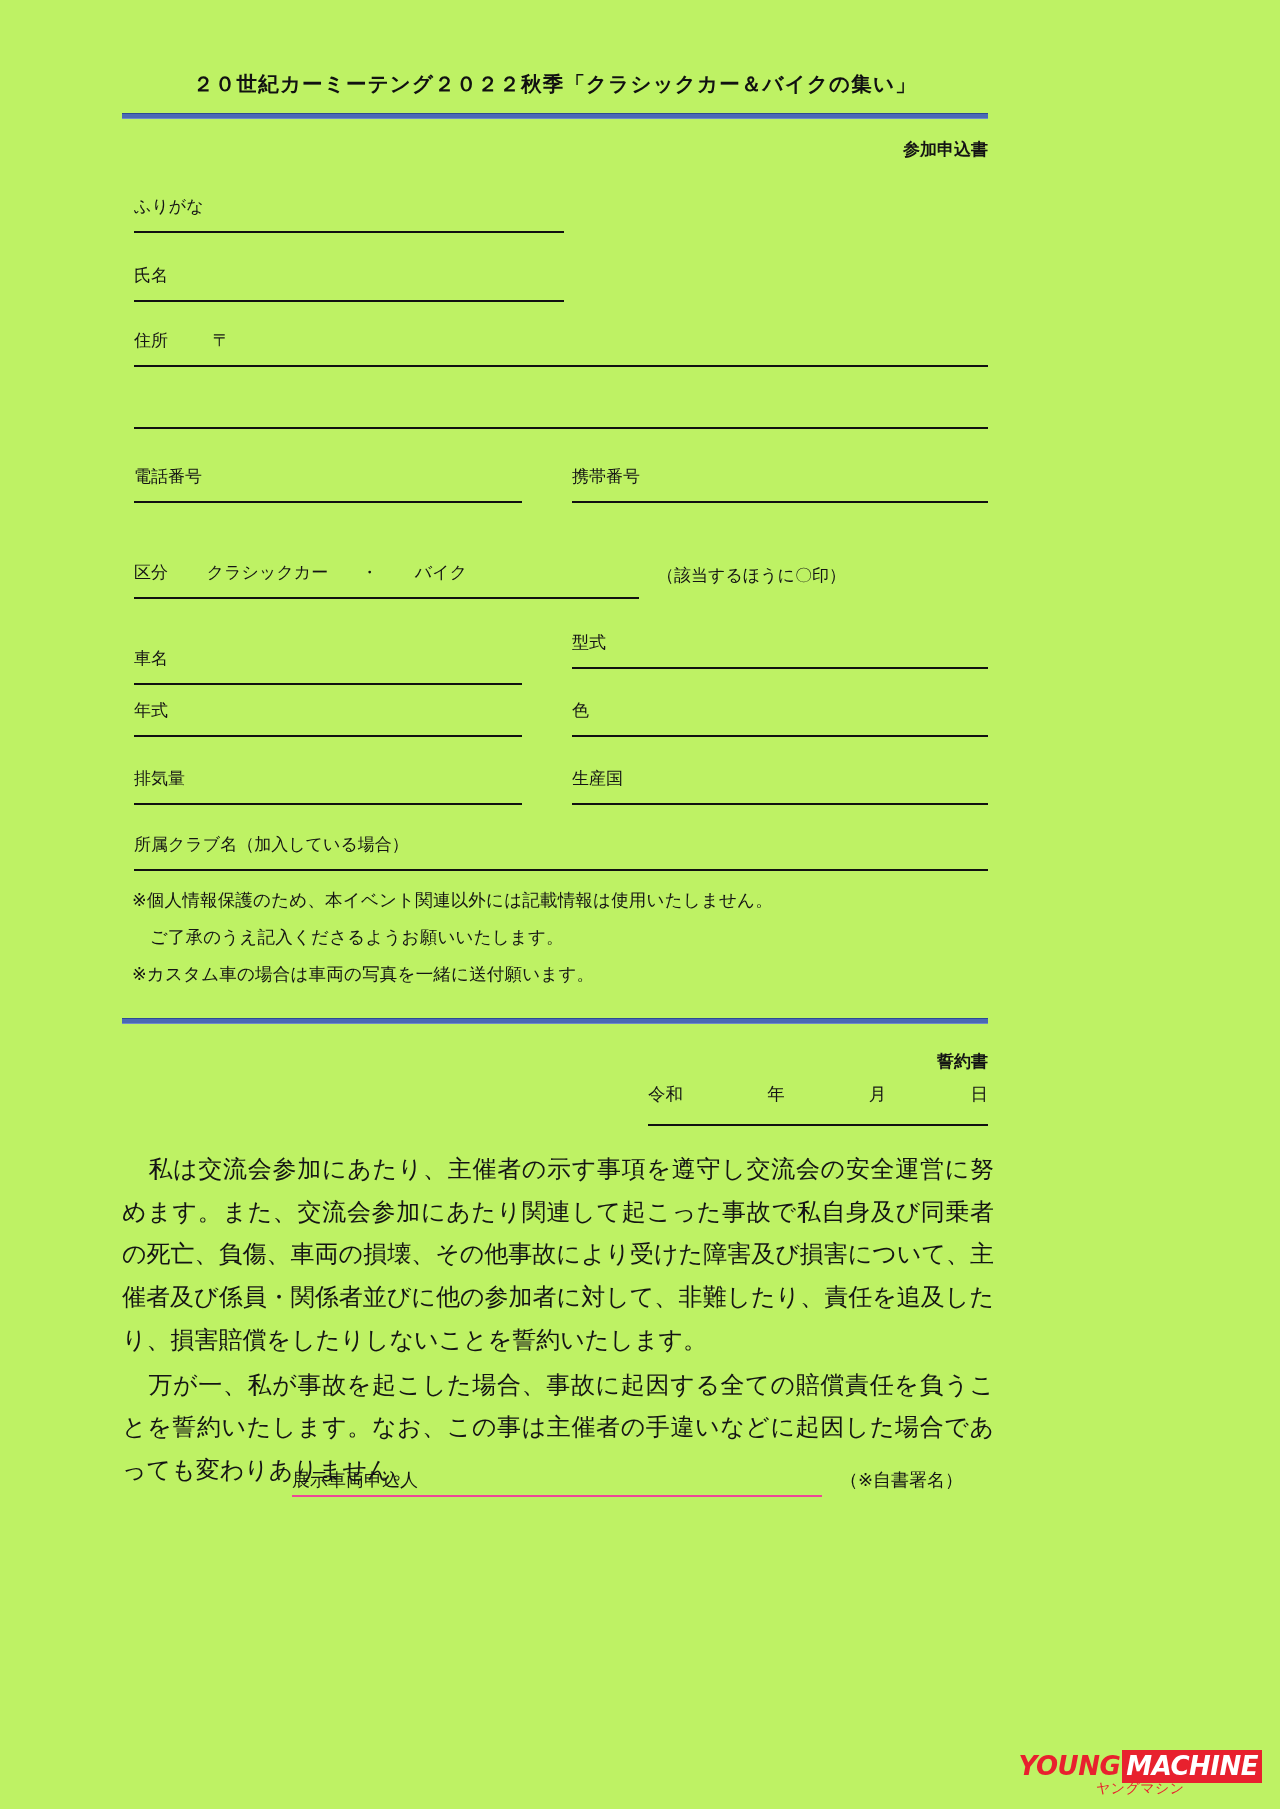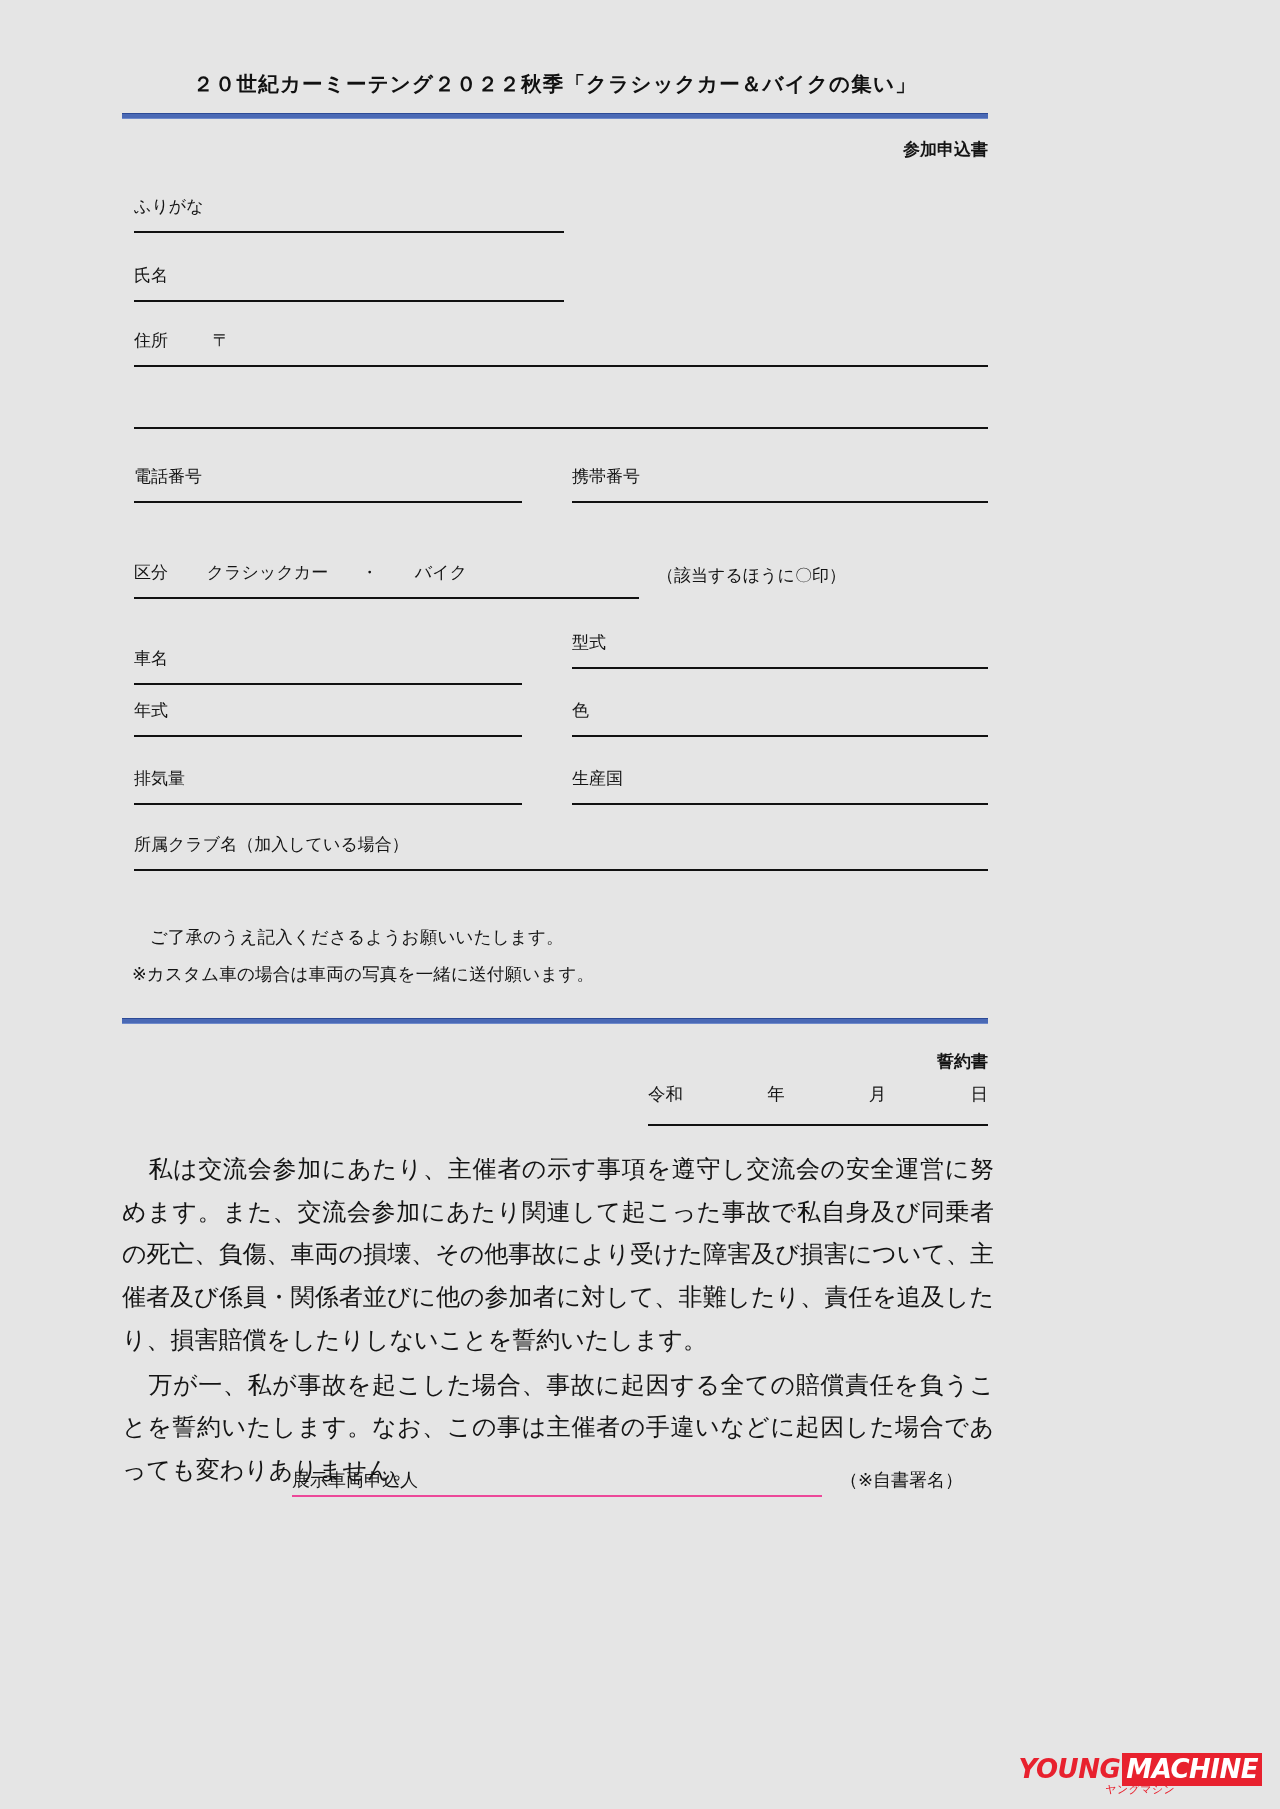--- a/index.html
+++ b/index.html
@@ -13,21 +13,21 @@
     position: relative;
     font-family: "Liberation Serif", "DejaVu Serif", serif;
     color: #1a1a1a;
     overflow: hidden;
   }
   .page {
     position: absolute;
     left: 0; top: 0;
     width: 1280px;
     height: 1809px;
-    background: #e5e5e5;
+    background: #bef264;
   }
 
   
   .title-row {
     position: absolute;
     left: 122px;
     top: 70px;
     width: 866px;
     text-align: center;
   }
@@ -175,21 +175,21 @@
     letter-spacing: -0.5px;
   }
   .logo-main .mach {
     background: #e8212e;
     color: #ffffff;
     padding: 1px 4px 2px 4px;
     margin-left: 2px;
   }
   .logo-sub {
     font-family: "DejaVu Sans", "Liberation Sans", sans-serif;
-    font-size: 11px;
+    font-size: 14px;
     color: #e8212e;
     letter-spacing: 0.4px;
     margin-top: 2px;
   }
 </style>
 </head>
 <body>
 
 <div class="page">
 
@@ -252,20 +252,21 @@
     <span class="lab">排気量</span>
   </div>
   <div class="field" style="left:572px; top:768px; width:416px;">
     <span class="lab">生産国</span>
   </div>
 
   <div class="field" style="left:134px; top:834px; width:854px;">
     <span class="lab">所属クラブ名（加入している場合）</span>
   </div>
 
+  <div class="note" style="left:132px; top:888px;">※個人情報保護のため、本イベント関連以外には記載情報は使用いたしません。</div>
   <div class="note" style="left:132px; top:925px;">　ご了承のうえ記入くださるようお願いいたします。</div>
   <div class="note" style="left:132px; top:962px;">※カスタム車の場合は車両の写真を一緒に送付願います。</div>
 
   <div class="rule-blue" id="rule-mid"></div>
 
   <div class="section-heading" id="heading-pledge">誓約書</div>
 
   <div class="date-line">
     <span>令和</span>
     <span>年</span>

